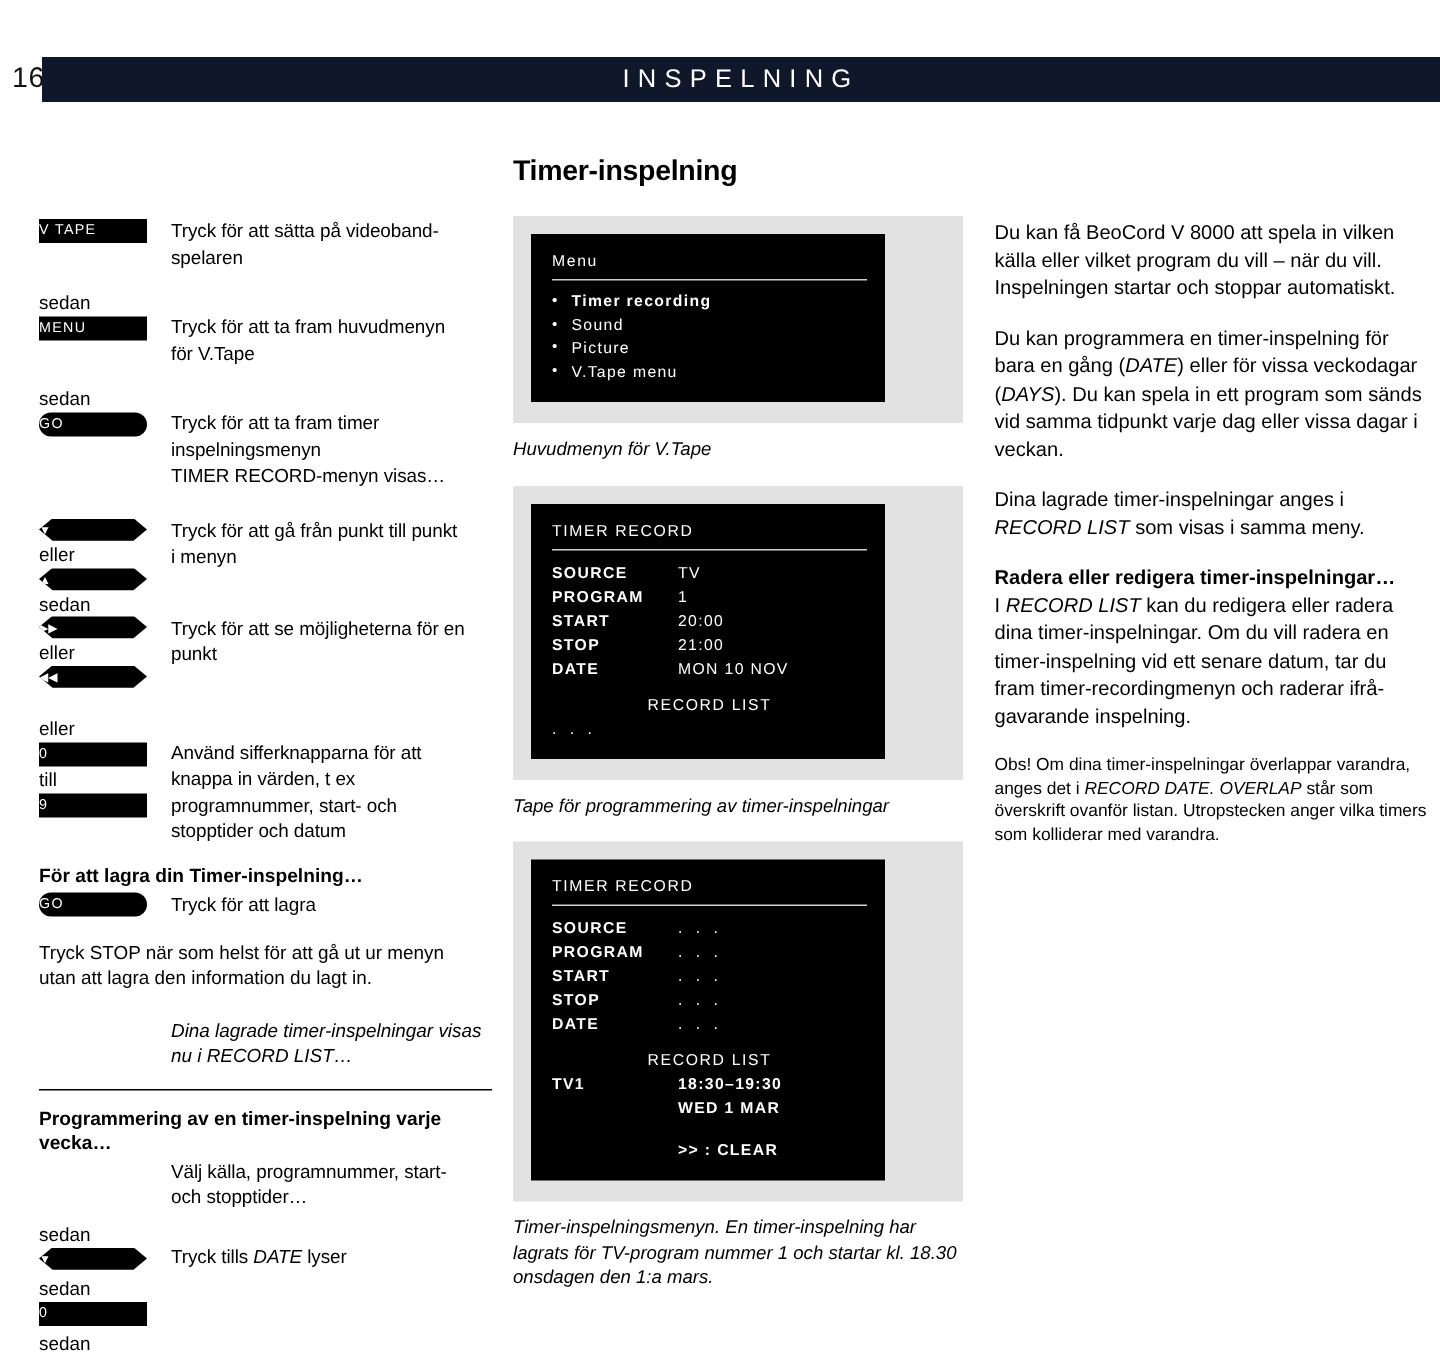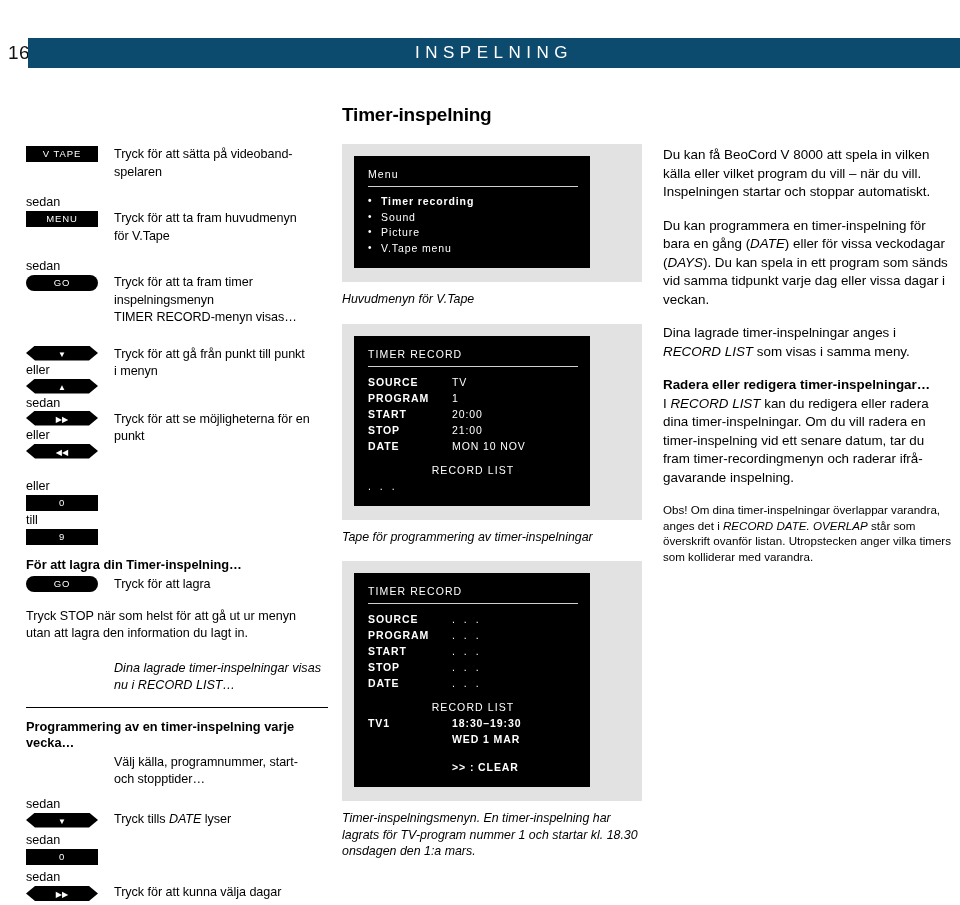--- a/index.html
+++ b/index.html
@@ -13,21 +13,21 @@
   .page { position: relative; width: 960px; height: 905px; margin-top: 32px; }
 
   
   .header { position: absolute; left: 0; top: 6px; width: 960px; height: 32px; }
   .pagenum {
     position: absolute; left: 8px; top: 4px;
     font-size: 19px; font-weight: 400; letter-spacing: .5px; color: #111;
   }
   .headerbar {
     position: absolute; left: 28px; top: 0; width: 932px; height: 30px;
-    background: #0c4a6e;
+    background: #0f172a;
   }
   .headertitle {
     position: absolute; left: 0; top: 0; width: 932px; height: 30px;
     color: #fff; font-size: 17px; font-weight: 400; letter-spacing: 5.5px;
     display: flex; align-items: center; justify-content: center;
   }
 
   
   .section-title {
     position: absolute; left: 342px; top: 72px;
@@ -44,21 +44,21 @@
   .keycol { width: 84px; flex: 0 0 84px; }
   .desc {
     flex: 1 1 auto; font-size: 12.6px; line-height: 17.5px;
     padding-left: 4px; letter-spacing: -.05px;
   }
   .small-lbl { font-size: 12.6px; line-height: 15px; margin: 2px 0 1px 0; }
 
   
   .btn {
     display: block; width: 72px; height: 16px; background: #000; color: #fff;
-    font-size: 9.5px; letter-spacing: .9px; text-align: center; line-height: 16px;
+    font-size: 9.5px; letter-spacing: .9px; line-height: 16px;
     margin: 0;
   }
   .btn.rect { border-radius: 0; }
   .btn.pill { border-radius: 9px; }
   .btn.hex  {
     clip-path: polygon(0% 50%, 9px 0%, calc(100% - 9px) 0%, 100% 50%, calc(100% - 9px) 100%, 9px 100%);
     height: 15px; line-height: 15px;
   }
   .btn .glyph { font-size: 8px; letter-spacing: 0; }
 
@@ -166,20 +166,23 @@
         Tryck för att se möjligheterna för en<br>punkt
       </div>
     </div>
 
     <div class="row" style="margin-top:18px;">
       <div class="keycol">
         <div class="small-lbl">eller</div>
         <div class="btn rect">0</div>
         <div class="small-lbl">till</div>
         <div class="btn rect">9</div>
+      </div>
+      <div class="desc" style="padding-top:17px;">
+        Använd sifferknapparna för att<br>knappa in värden, t ex<br>programnummer, start- och<br>stopptider och datum
       </div>
     </div>
 
     <div class="subhead" style="margin-top:12px;">För att lagra din Timer-inspelning…</div>
 
     <div class="row" style="margin-top:3px;">
       <div class="keycol">
         <div class="btn pill">GO</div>
       </div>
       <div class="desc">Tryck för att lagra</div>

